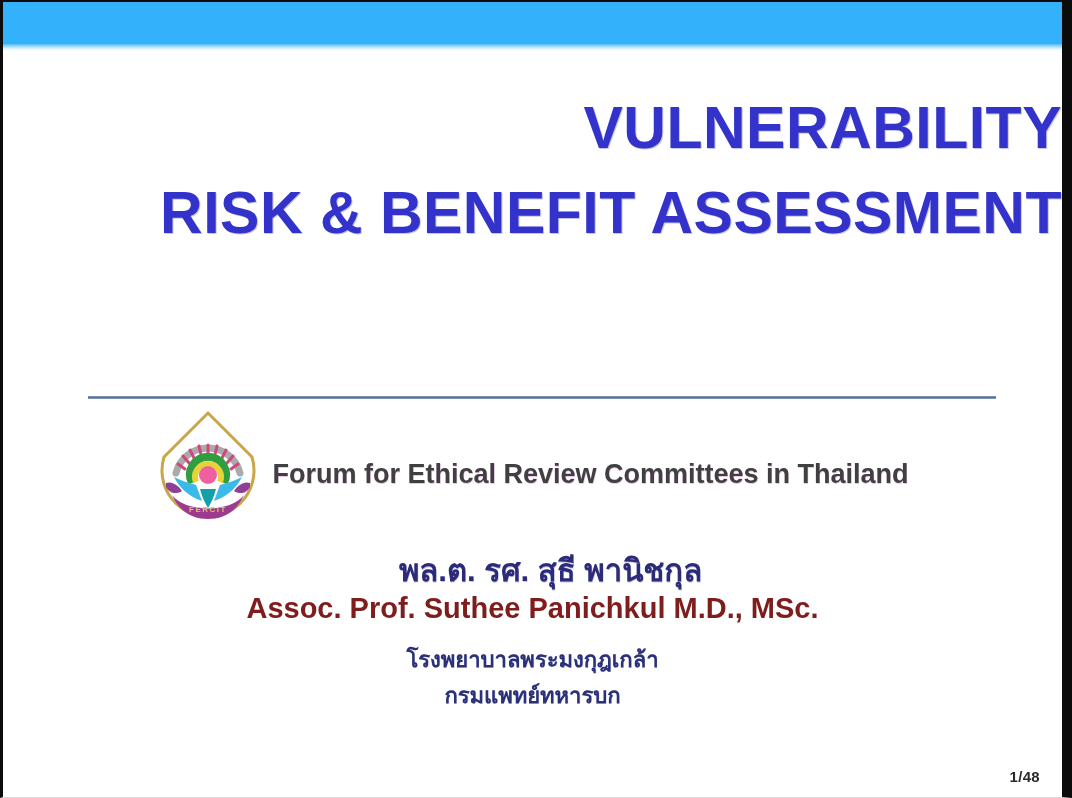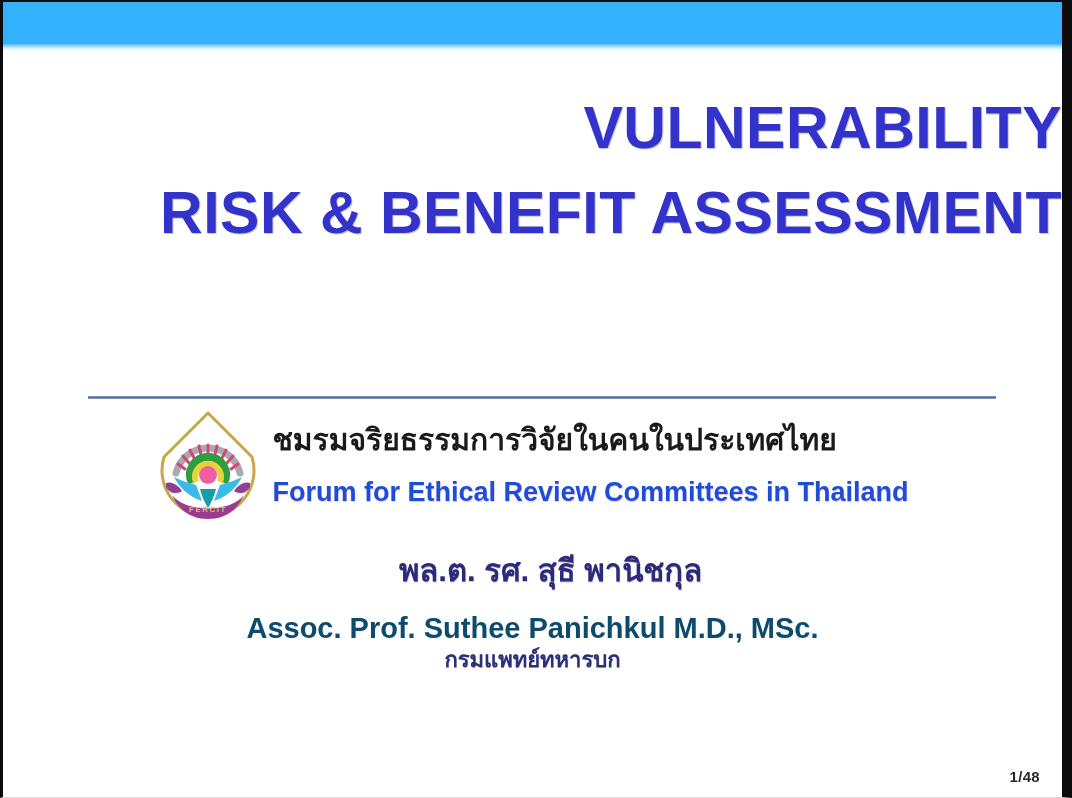--- a/index.html
+++ b/index.html
@@ -113,21 +113,21 @@
     text-align: left;
   }
   #org-name-thai {
     color: #1a1a1a;
     font-size: 30px;
     font-weight: bold;
     line-height: 1.18;
     white-space: nowrap;
   }
   #org-name-english {
-    color: #1d4ed8;
+    color: #404040;
     font-size: 27px;
     font-weight: bold;
     line-height: 1.2;
     white-space: nowrap;
     margin-top: 19px;
     text-shadow: 0.5px 0.5px 0 rgba(200,60,200,0.3);
     text-align: right;
   }
 
   
@@ -144,26 +144,26 @@
   #presenter-name-thai {
     color: #2b2b7a;
     font-size: 31px;
     font-weight: bold;
     line-height: 1.1;
     white-space: nowrap;
     text-shadow: 0.5px 0.5px 0 rgba(70,70,150,0.3);
     padding-left: 36px;
   }
   #presenter-name-english {
-    color: #0c4a6e;
+    color: #7f1d1d;
     font-size: 29px;
     font-weight: bold;
     line-height: 1.15;
     white-space: nowrap;
-    margin-top: 24px;
+    margin-top: 4px;
   }
 
   
   #affiliation-block {
     position: absolute;
     left: 0;
     top: 598px;
     width: 100%;
     text-align: center;
   }
@@ -237,32 +237,32 @@
           <path d="M10 74 C16 72 22 76 26 82 C20 86 13 84 10 78 Z" fill="#8e3f96"></path>
           <path d="M94 74 C88 72 82 76 78 82 C84 86 91 84 94 78 Z" fill="#8e3f96"></path>
 
           <path d="M16 86 C30 104 74 104 88 86 C80 104 66 110 52 110 C38 110 24 104 16 86 Z" fill="#9b3a8e"></path>
 
           <text x="52" y="103" font-family="'Liberation Sans', sans-serif" font-size="8" font-weight="bold" fill="#d9c06a" text-anchor="middle" letter-spacing="1.5">FERCIT</text>
         </svg>
       </div>
 
       <div id="org-text">
-        <div id="org-name-thai">ชมรมจริยธรรมการวิจัยในคนในประเทศไทย</div>
         <div id="org-name-english">Forum for Ethical Review Committees in Thailand</div>
       </div>
 
     </div>
 
     <div id="presenter-block">
       <div id="presenter-name-thai">พล.ต. รศ. สุธี   พานิชกุล</div>
       <div id="presenter-name-english">Assoc. Prof. Suthee  Panichkul M.D., MSc.</div>
     </div>
 
     <div id="affiliation-block">
+      <div class="affiliation-line">โรงพยาบาลพระมงกุฎเกล้า</div>
       <div class="affiliation-line">กรมแพทย์ทหารบก</div>
     </div>
 
   </div>
 
   <div id="page-indicator">1/48</div>
 
 </div>
 
 </body></html>

